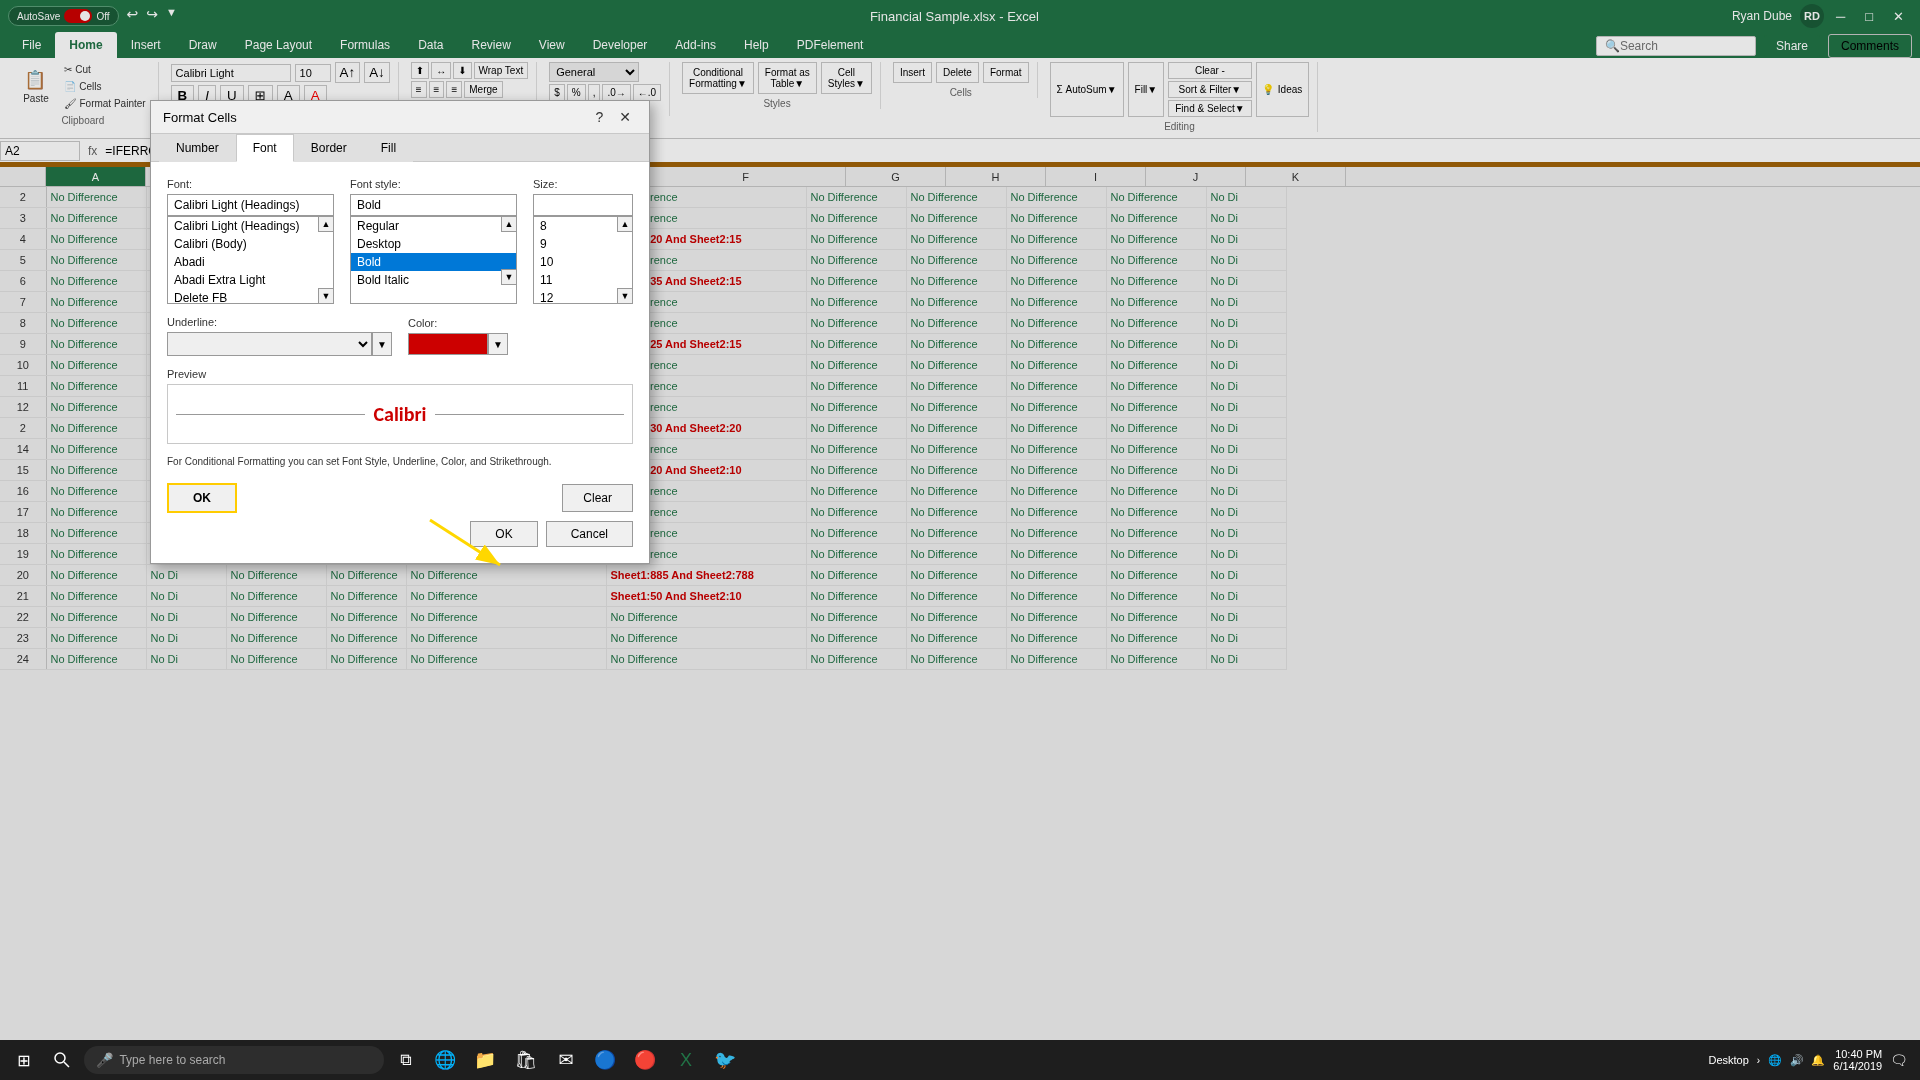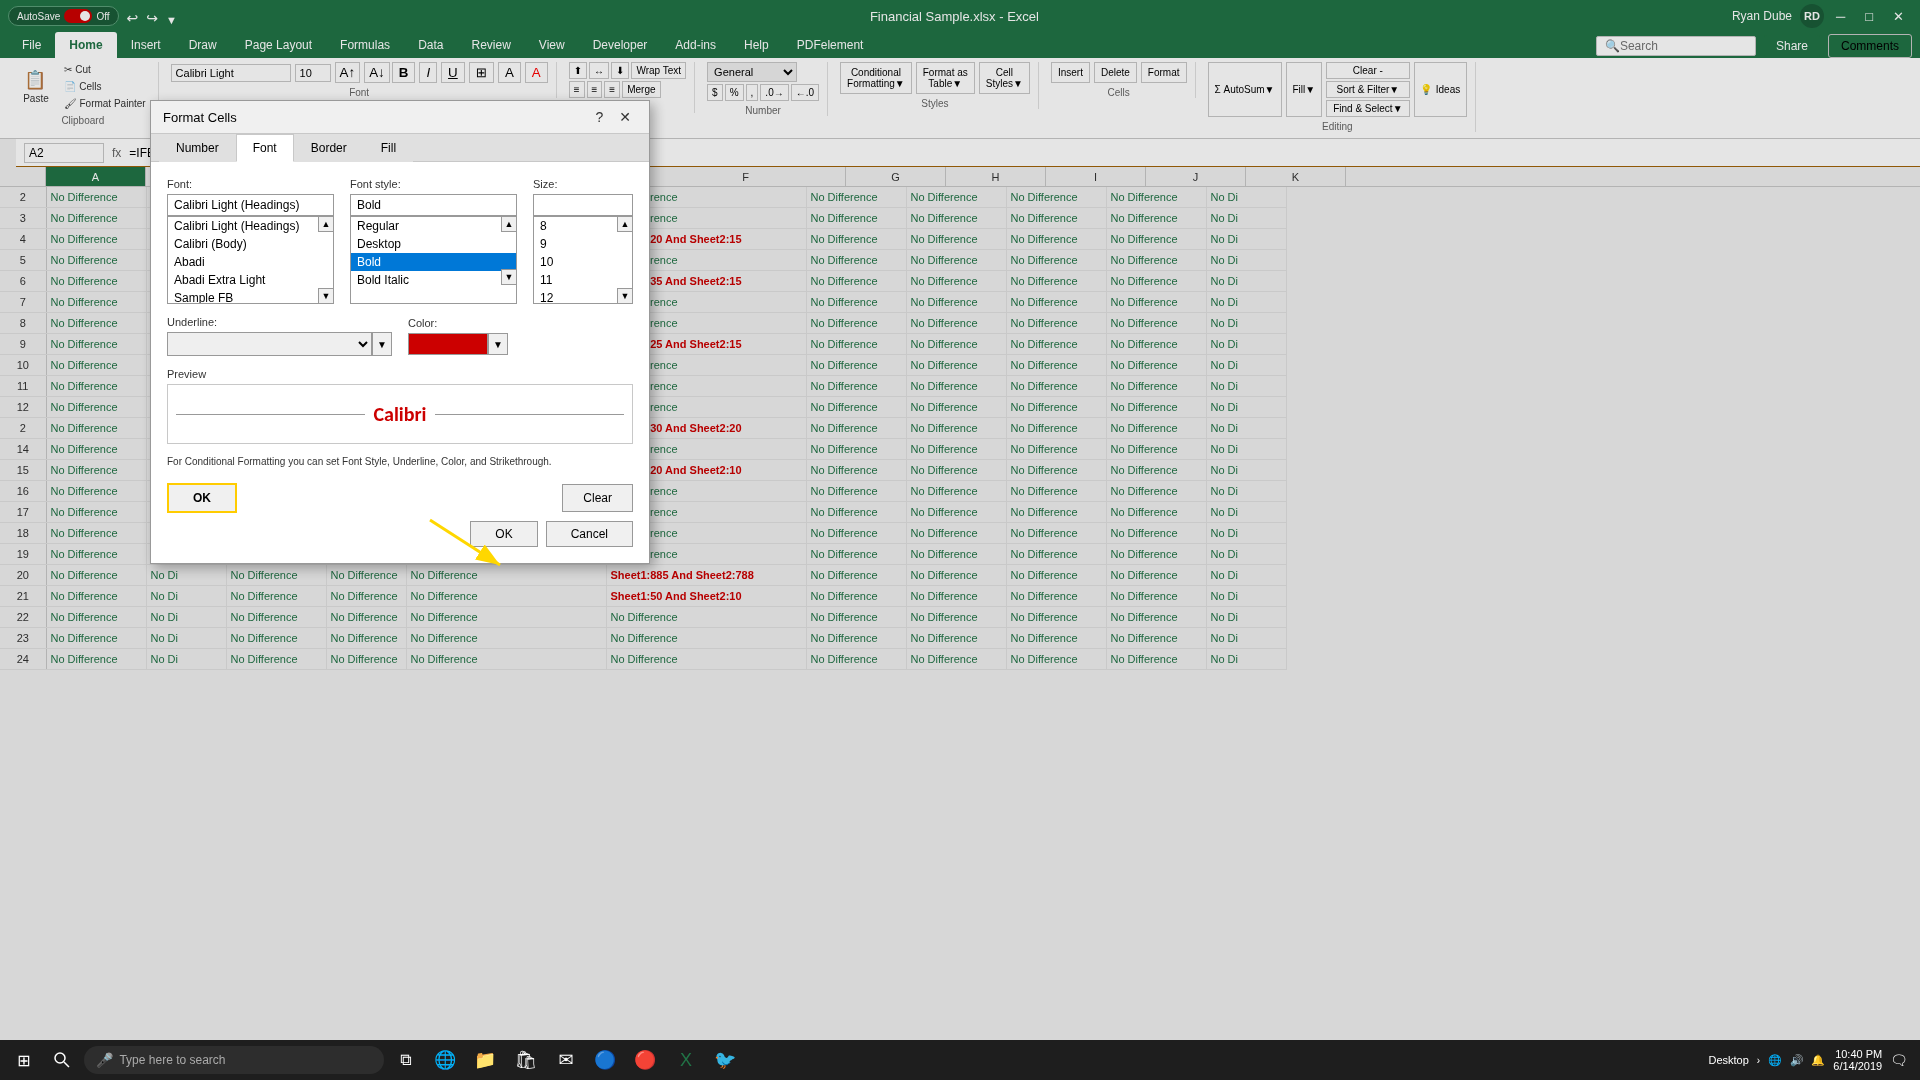--- a/index.html
+++ b/index.html
@@ -8,42 +8,42 @@
     
     .title-bar {
       background: #217346;
       color: white;
       height: 32px;
       display: flex;
       align-items: center;
       justify-content: space-between;
       padding: 0 8px;
     }
-    .title-bar-left { display: flex; align-items: flex-end; gap: 8px; font-size: 11px; }
+    .title-bar-left { display: flex; align-items: flex-start; gap: 8px; font-size: 11px; }
     .title-bar-center { font-size: 13px; font-weight: 400; }
     .title-bar-right { display: flex; align-items: center; gap: 4px; }
     .title-btn { background: none; border: none; color: white; font-size: 13px; cursor: pointer; padding: 2px 8px; }
     .autosave-badge { background: #1a5c38; border: 1px solid #5a9e78; border-radius: 10px; padding: 2px 8px; font-size: 10px; display: flex; align-items: center; gap: 4px; }
     .autosave-toggle { width: 28px; height: 14px; background: #cc0000; border-radius: 7px; display: inline-block; position: relative; }
     .autosave-toggle::after { content: ''; position: absolute; right: 2px; top: 2px; width: 10px; height: 10px; background: white; border-radius: 50%; }
 
     
     .ribbon { background: #217346; }
     .ribbon-tabs { display: flex; align-items: flex-end; padding: 0 8px; background: #217346; }
     .ribbon-tab { padding: 6px 14px; color: white; font-size: 12px; cursor: pointer; border-radius: 3px 3px 0 0; }
     .ribbon-tab.active { background: white; color: #217346; font-weight: 600; }
     .ribbon-content { background: white; border-bottom: 1px solid #c8c8c8; padding: 4px 8px 6px; display: flex; align-items: flex-start; gap: 4px; min-height: 80px; }
     .ribbon-group { display: flex; flex-direction: column; align-items: center; border-right: 1px solid #e0e0e0; padding: 0 8px; min-width: 60px; }
     .ribbon-group-label { font-size: 10px; color: #666; margin-top: 4px; }
     .ribbon-group-content { display: flex; align-items: center; gap: 4px; flex: 1; }
     .ribbon-btn { display: flex; flex-direction: column; align-items: center; padding: 4px 6px; border: none; background: none; cursor: pointer; border-radius: 3px; font-size: 10px; color: #333; min-width: 40px; }
     .ribbon-icon { font-size: 18px; margin-bottom: 2px; }
 
     
-    .formula-bar { background: white; border-bottom: 1px solid #a16207; display: flex; align-items: center; padding: 2px 8px; height: 28px; margin-left: 16px; }
+    .formula-bar { background: white; border-bottom: 5px solid #a16207; display: flex; align-items: center; padding: 2px 0; height: 28px; }
     .cell-ref-box { width: 80px; border: 1px solid #c8c8c8; padding: 2px 4px; font-size: 12px; margin-right: 4px; }
     .formula-dividers { display: flex; gap: 4px; padding: 0 4px; color: #666; }
     .formula-input { flex: 1; border: none; outline: none; font-size: 12px; padding: 0 4px; }
 
     
     .sheet-container { display: flex; flex-direction: column; height: calc(1080px - 32px - 76px - 28px - 28px - 30px); position: relative; }
     .col-headers { display: flex; background: #f0f0f0; border-bottom: 1px solid #c8c8c8; height: 20px; position: sticky; top: 0; z-index: 10; }
     .col-header-corner { width: 46px; min-width: 46px; border-right: 1px solid #c8c8c8; background: #f0f0f0; }
     .col-header { min-width: 100px; border-right: 1px solid #c8c8c8; text-align: center; font-size: 11px; color: #333; line-height: 20px; background: #f0f0f0; }
     .col-header.active { background: #217346; color: white; }
@@ -164,21 +164,21 @@
         </button>
         <div style="display:flex;flex-direction:column;gap:2px;">
           <button class="ribbon-btn" style="flex-direction:row;min-width:auto;padding:2px 4px;">✂ Cut</button>
           <button class="ribbon-btn" style="flex-direction:row;min-width:auto;padding:2px 4px;">📄 Cells</button>
           <button class="ribbon-btn" style="flex-direction:row;min-width:auto;padding:2px 4px;">🖌 Format Painter</button>
         </div>
       </div>
       <span class="ribbon-group-label">Clipboard</span>
     </div>
     <div class="ribbon-group">
-      <div style="display:flex;flex-direction:row;gap:2px;">
+      <div style="display:flex;flex-direction:column;gap:2px;">
         <div style="display:flex;gap:4px;align-items:center;">
           <input type="text" value="Calibri Light" style="width: 120px; border: 1px solid rgb(200, 200, 200); padding: 2px 4px; font-size: 11px;">
           <input type="text" value="10" style="width: 36px; border: 1px solid rgb(200, 200, 200); padding: 2px 4px; font-size: 11px;">
           <button style="border:1px solid #c8c8c8;background:white;padding:2px 4px;cursor:pointer;">A↑</button>
           <button style="border:1px solid #c8c8c8;background:white;padding:2px 4px;cursor:pointer;">A↓</button>
         </div>
         <div style="display:flex;gap:4px;">
           <button style="font-weight:bold;border:1px solid #c8c8c8;background:white;padding:2px 6px;cursor:pointer;">B</button>
           <button style="font-style:italic;border:1px solid #c8c8c8;background:white;padding:2px 6px;cursor:pointer;">I</button>
           <button style="text-decoration:underline;border:1px solid #c8c8c8;background:white;padding:2px 6px;cursor:pointer;">U</button>
@@ -650,21 +650,21 @@
 
         <div class="modal-field">
           <div class="modal-label">Font:</div>
           <input class="modal-input" type="text" value="Calibri Light (Headings)" style="">
           <div style="position:relative;height:88px;">
             <div style="border:1px solid #999;background:white;overflow:hidden;height:88px;">
               <div class="modal-listbox-item">Calibri Light (Headings)</div>
               <div class="modal-listbox-item">Calibri (Body)</div>
               <div class="modal-listbox-item">Abadi</div>
               <div class="modal-listbox-item">Abadi Extra Light</div>
-              <div class="modal-listbox-item">Sample FB</div>
+              <div class="modal-listbox-item">Delete FB</div>
 
             </div>
             <div style="position:absolute;right:0;top:0;width:16px;height:100%;display:flex;flex-direction:column;justify-content:space-between;">
               <button style="border:1px solid #999;background:#f0f0f0;cursor:pointer;font-size:9px;height:16px;">▲</button>
               <button style="border:1px solid #999;background:#f0f0f0;cursor:pointer;font-size:9px;height:16px;">▼</button>
             </div>
           </div>
         </div>
 
         <div class="modal-field">

